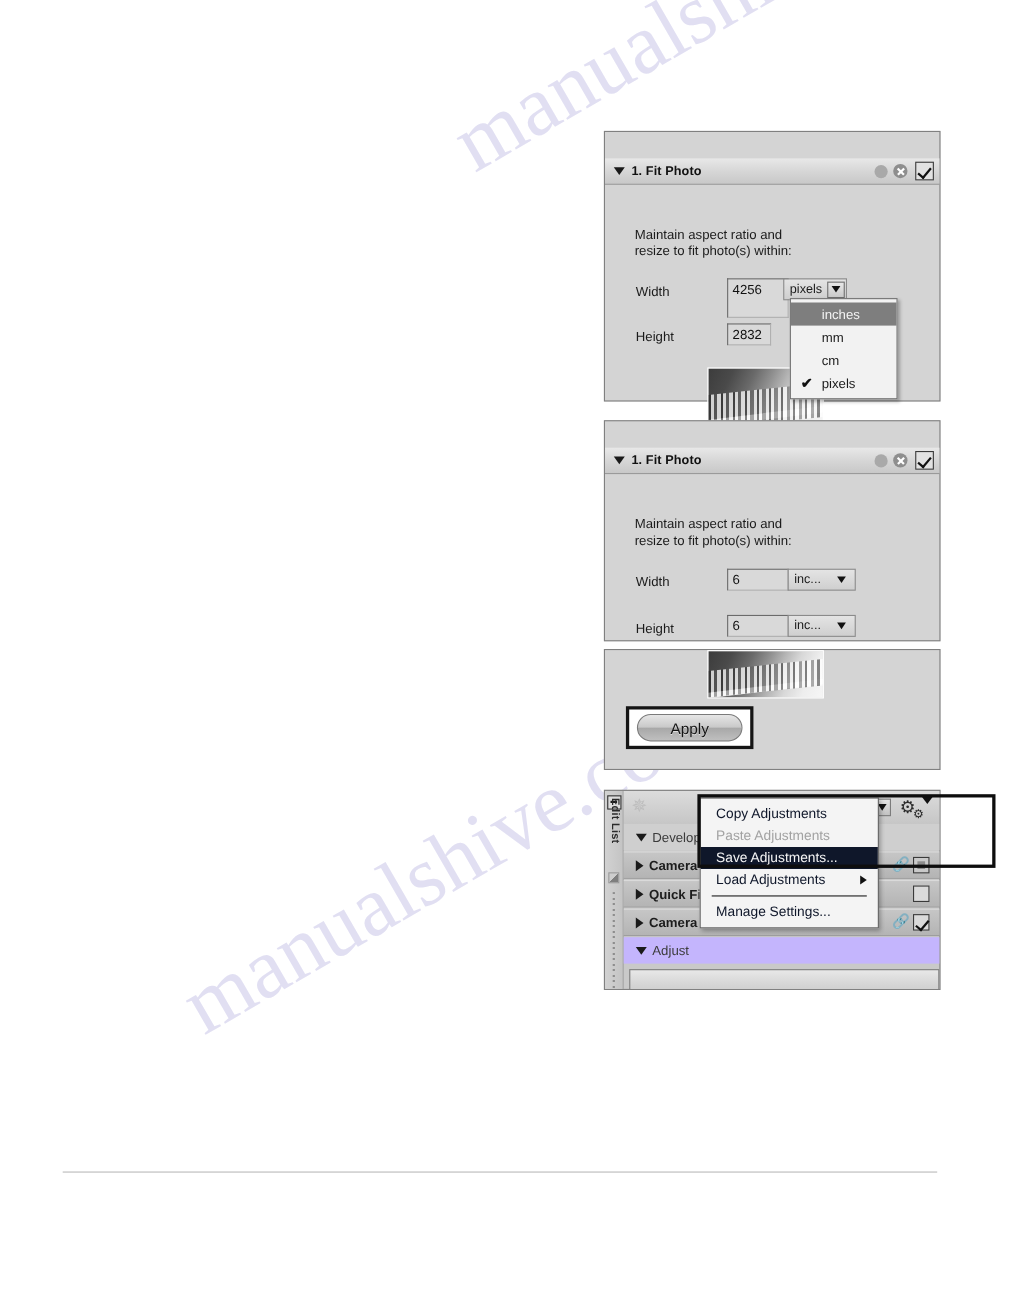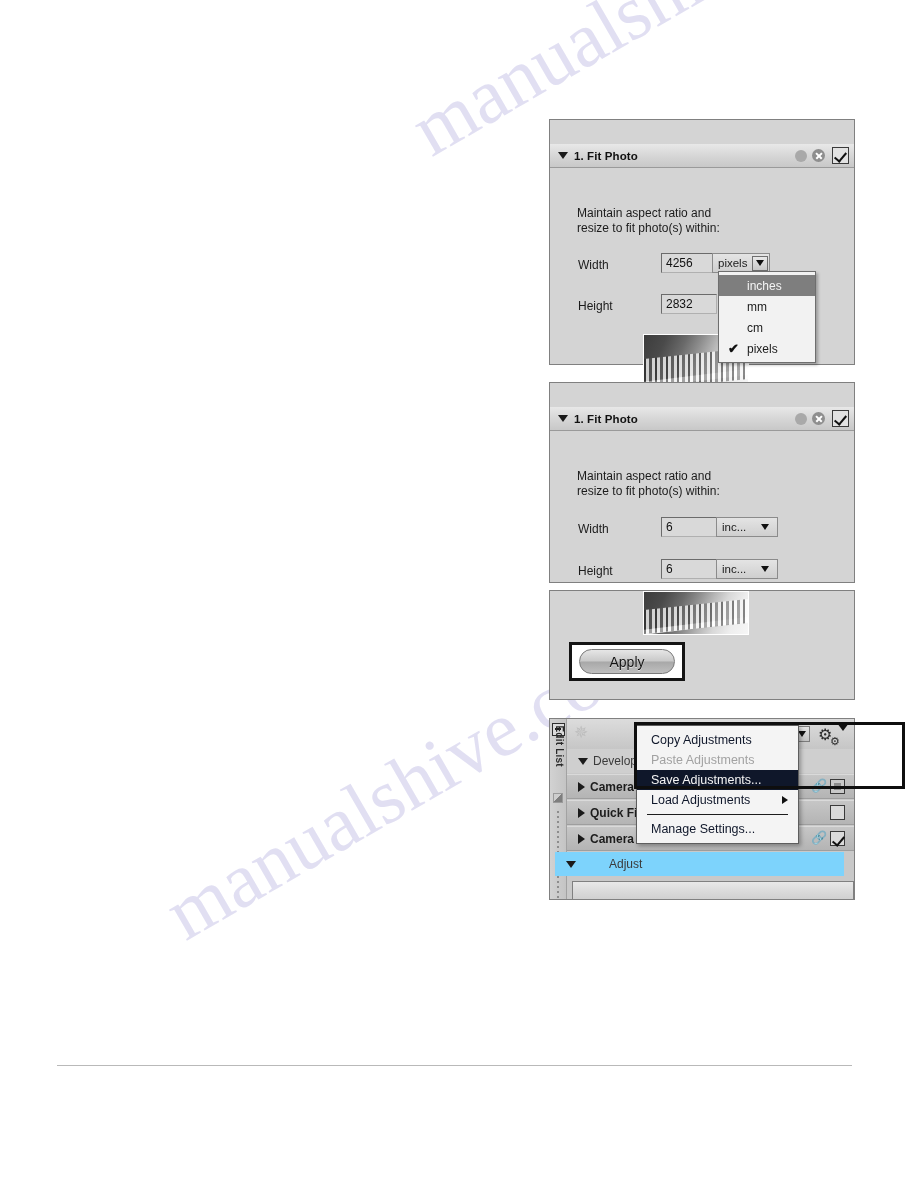--- a/index.html
+++ b/index.html
@@ -432,31 +432,31 @@
     <span class="icon-circle"></span>
     <span class="icon-x"></span>
     <span class="chk checked"></span>
   </div>
 
   <div class="panel-body" style="height:220px;">
     <div class="hint" style="left:27px; top:38px; width:240px;">Maintain aspect ratio and
 resize to fit photo(s) within:</div>
 
     <div class="fld-label" style="left:28px; top:90px;">Width</div>
-    <div class="txtfield" style="left:111px; top:85px; width:56px; height:20px;">4256</div>
+    <div class="txtfield" style="left:111px; top:85px; width:56px; height:36px;">4256</div>
 
     <div class="combo" style="left:162px; top:85px; width:58px; height:20px;">
       <span class="cb-label">pixels</span>
       <span class="combo-arrow-box">
         <span class="tri-down"></span>
       </span>
     </div>
 
     <div class="fld-label" style="left:28px; top:131px;">Height</div>
-    <div class="txtfield" style="left:111px; top:126px; width:56px; height:20px;">2832</div>
+    <div class="txtfield" style="left:111px; top:126px; width:40px; height:20px;">2832</div>
 
     <div class="thumb" style="left:93px; top:166px; width:106px; height:57px;">
       <div class="band"></div>
       <div class="skyline"></div>
     </div>
 
     <div class="dropdown" style="left:168px; top:103px; width:98px;">
       <div class="dd-item sel">
         <span>inches</span>
       </div>
@@ -560,21 +560,21 @@
   </div>
   <div class="chk small empty" style="position:absolute; left:280px; top:86px; margin:0; background:#dadada;"></div>
 
   <div class="sect-head group" style="left:17px; top:107px; width:289px; height:25px; padding-left:11px;">
     <span class="disc-tri right"></span>
     <span>Camera &amp; Lens Corrections</span>
   </div>
   <div class="link-icon" style="left:261px; top:112px;">🔗</div>
   <div class="chk small checked" style="position:absolute; left:280px; top:112px; margin:0; background:#dadada;"></div>
 
-  <div class="sect-head plain" style="left:5px; top:133px; width:289px; height:24px; padding-left:11px; background:#7dd3fc;gap:28px;">
+  <div class="sect-head plain" style="left:17px; top:133px; width:289px; height:24px; padding-left:11px; background:#c4b5fd;">
     <span class="disc-tri"></span>
     <span>Adjust</span>
   </div>
 
   <div style="position:absolute; left:22px; top:162px; width:282px; height:26px;
               border:1px solid #808080; box-sizing:border-box;
               background:linear-gradient(to bottom,#e8e8e8 0%,#d6d6d6 52%,#c8c8c8 100%);">
     <div class="panel-header" style="height:24px; border-bottom:none; background:transparent;">
       <span class="disc-tri"></span>
       <span class="panel-title">1. Fit Photo</span>

